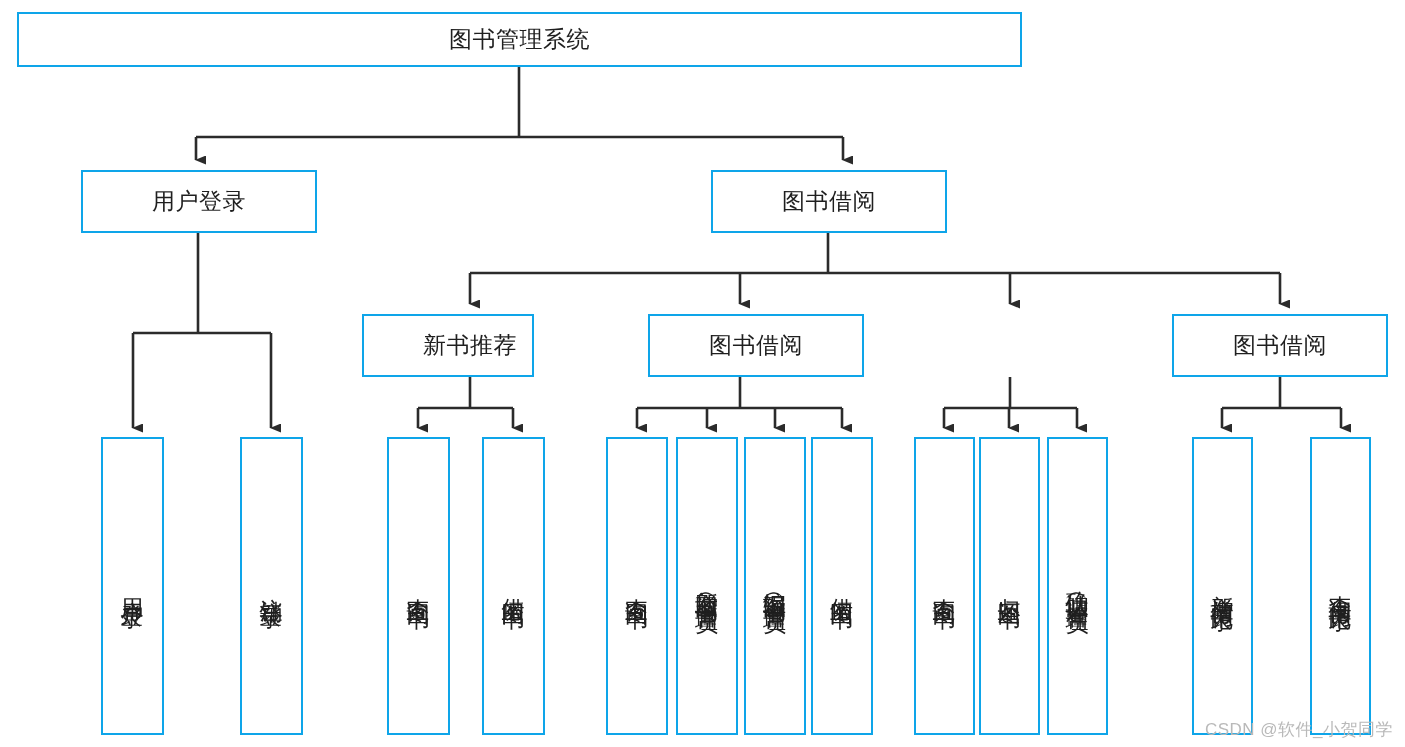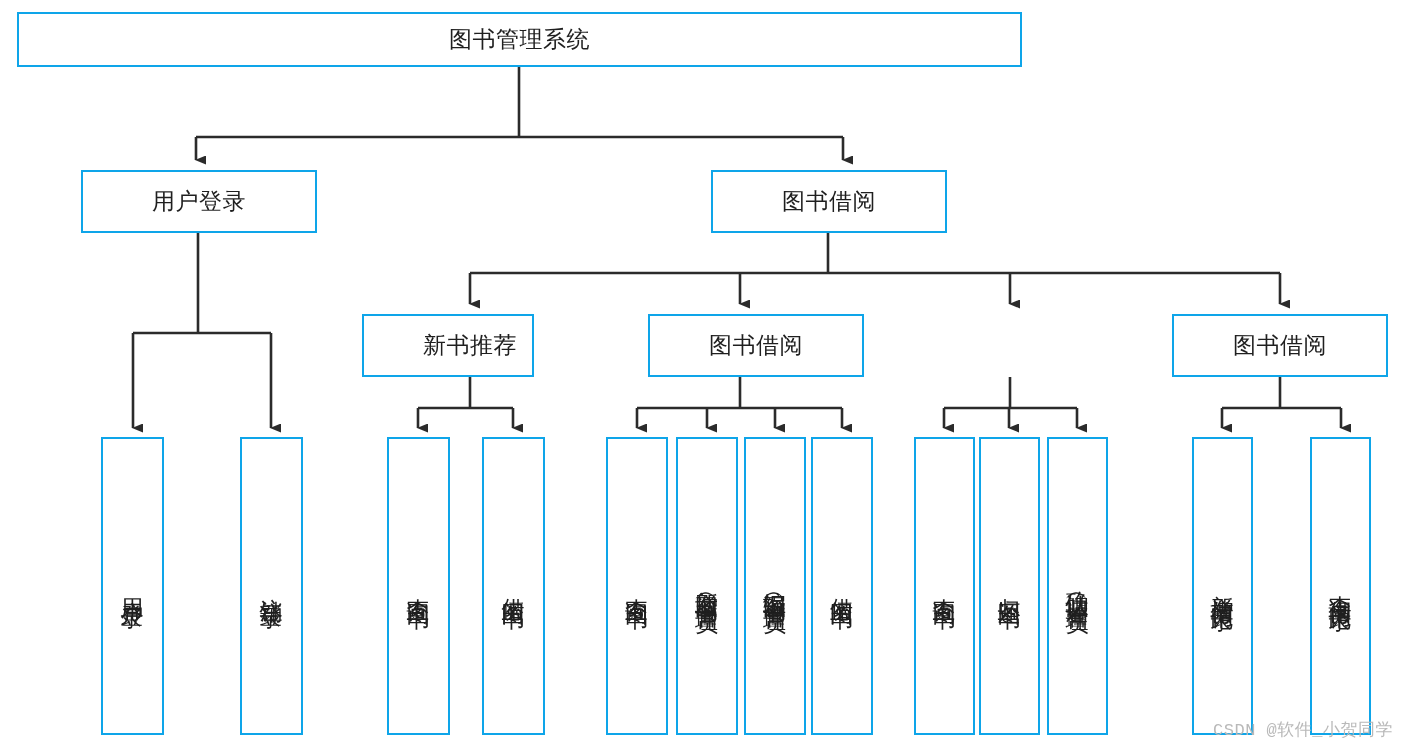--- a/index.html
+++ b/index.html
@@ -59,21 +59,20 @@
   }
   .watermark{
     position:absolute;
     right:12px;
     bottom:6px;
     font-size:17px;
     color:#b9b9b9;
     letter-spacing:0.5px;
     white-space:nowrap;
     user-select:none;
-    font-family:Liberation Mono, monospace;
   }
 </style>
 </head>
 <body>
 
 <div id="canvas">
 
   <svg class="edges" viewBox="0 0 1405 747" xmlns="http://www.w3.org/2000/svg">
     <defs>
       <marker id="arrow" markerWidth="9" markerHeight="11" refX="4.5" refY="10" orient="auto" markerUnits="userSpaceOnUse">

